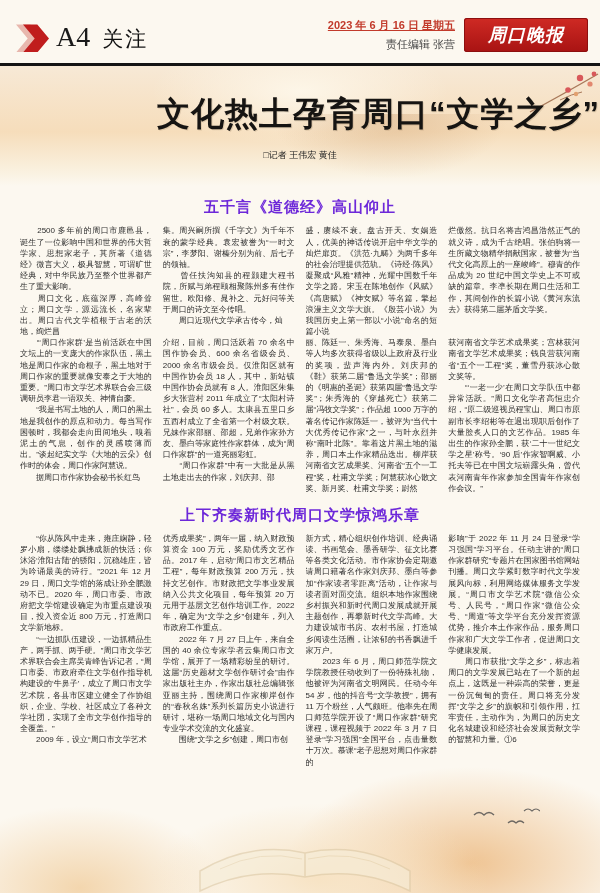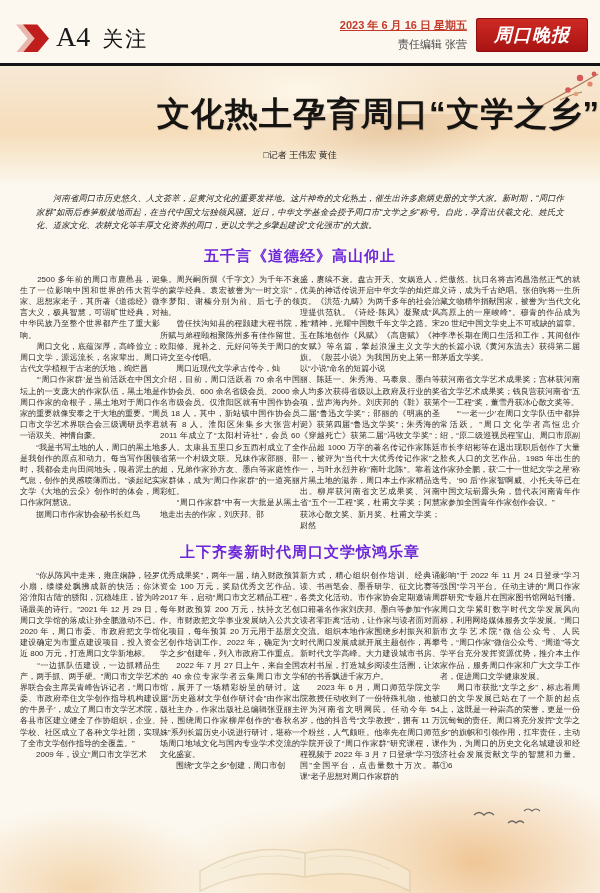--- a/index.html
+++ b/index.html
@@ -12,41 +12,41 @@
             clip-path:polygon(0 0,55% 0,100% 50%,55% 100%,0 100%,45% 50%);}
   .chev .c2{position:absolute;left:7px;top:1px;width:26px;height:28px;background:#c01d1d;
             clip-path:polygon(0 0,55% 0,100% 50%,55% 100%,0 100%,45% 50%);}
   .pageno{font-family:"Liberation Serif",serif;font-size:28px;color:#1a1a1a;margin-left:4px;}
   .secname{font-size:21px;font-weight:normal;color:#111;margin-left:12px;letter-spacing:2px;}
   .hright{margin-left:auto;display:flex;align-items:center;gap:9px;}
   .meta{text-align:right;line-height:1.7;}
   .meta .date{font-size:11px;color:#c23a2b;font-weight:bold;text-decoration:underline;}
   .meta .editor{font-size:11px;color:#444;}
   .masthead{background:linear-gradient(180deg,#cf2a24,#a81313);color:#fff;border-radius:3px;
-            padding:5px 18px;font-size:18px;font-weight:bold;font-style:italic;
+            padding:5px 24px;font-size:18px;font-weight:bold;font-style:italic;
             font-family:"Liberation Serif",serif;letter-spacing:1px;box-shadow:0 0 0 1px #8d0f0f inset;}
   .rule{height:3px;background:#141414;margin-top:6px;}
   
   .banner{position:relative;height:120px;overflow:hidden;
           background:linear-gradient(180deg,#f7e9d6 0%,#f6ddbb 55%,#faf2e2 90%,#fcf8f0 100%);}
   .banner .glow{position:absolute;left:150px;top:-30px;width:300px;height:110px;border-radius:50%;
           background:radial-gradient(ellipse at center,#fdf6e8 0%,rgba(253,246,232,0) 70%);}
   .banner .mount{position:absolute;left:260px;top:48px;width:260px;height:70px;
           background:radial-gradient(ellipse at 50% 0%,rgba(200,150,100,.35),rgba(200,150,100,0) 65%);}
   .blossom{position:absolute;right:0;top:0;width:90px;height:56px;}
   .headline{position:relative;z-index:2;text-align:right;font-size:33px;font-weight:900;
             color:#161412;letter-spacing:1px;padding-top:26px;
             text-shadow:1px 1px 0 rgba(90,60,30,.15);}
   .byline{position:relative;z-index:2;text-align:center;font-size:9px;color:#222;margin-top:12px;font-weight:normal;}
   
   .intro{font-style:italic;font-size:8.4px;line-height:1.6;color:#1c1c1c;text-align:justify;
          padding:6px 36px 2px 36px;white-space:pre-line;}
   
   .stitle{text-align:center;font-size:15px;font-weight:bold;color:#6d28d9;letter-spacing:1px;margin:12px 0 8px 0;}
-  .cols{display:flex;padding:0 20px;position:relative;z-index:2;}
+  .cols{display:flex;gap:11px;padding:0 20px;position:relative;z-index:2;}
   .col{flex:1 1 0;font-size:8px;line-height:1.4;text-align:justify;color:#2d2d2d;
        white-space:pre-line;overflow:hidden;}
   .s1 .col{max-height:122px;}
   .s2 .col{max-height:182px;}
   .s3 .col{max-height:252px;}
   
   .cloud{position:absolute;border-radius:50%;pointer-events:none;z-index:0;}
   .cloud.a{right:-60px;bottom:-70px;width:380px;height:200px;
            background:radial-gradient(ellipse at center,#efc493 0%,rgba(239,196,147,0) 68%);}
   .cloud.b{left:-70px;bottom:-80px;width:300px;height:170px;
@@ -87,21 +87,20 @@
       <circle cx="70" cy="12" r="3.2" fill="#d8585a"></circle>
         <circle cx="80" cy="18" r="2.6" fill="#e2876f"></circle>
       <circle cx="58" cy="24" r="2.8" fill="#d8585a"></circle>
         <circle cx="66" cy="28" r="2.2" fill="#e2a06f"></circle>
       <circle cx="84" cy="8" r="2.4" fill="#d8585a"></circle>
     </svg>
     <div class="headline">文化热土孕育周口“文学之乡”</div>
     <div class="byline">□记者 王伟宏 黄佳</div>
   </div>
 
-  <div class="intro">　　河南省周口市历史悠久、人文荟萃，是黄河文化的重要发祥地。这片神奇的文化热土，催生出许多彪炳史册的文学大家。新时期，“周口作家群”如雨后春笋般拔地而起，在当代中国文坛独领风骚。近日，中华文学基金会授予周口市“文学之乡”称号。自此，孕育出伏羲文化、姓氏文化、道家文化、农耕文化等丰厚文化资养的周口，更以文学之乡擎起建设“文化强市”的大旗。</div>
 
   <div>
     <div class="stitle">五千言《道德经》高山仰止</div>
     <div class="cols s1">
       <div class="col">　　2500 多年前的周口市鹿邑县，诞生了一位影响中国和世界的伟大哲学家、思想家老子，其所著《道德经》微言大义，极具智慧，可谓旷世经典，对中华民族乃至整个世界都产生了重大影响。
 　　周口文化，底蕴深厚，高峰耸立；周口文学，源远流长，名家辈出。周口古代文学植根于古老的沃地，绚烂昌</div>
       <div class="col">集。周兴嗣所撰《千字文》为千年不衰的蒙学经典。袁宏被誉为“一时文宗”，李梦阳、谢榛分别为前、后七子的领袖。
 　　曾任扶沟知县的程颢建大程书院，所赋与弟程颐相聚陈州多有佳作留世。欧阳修、晁补之、元好问等关于周口的诗文至今传唱。
 　　周口近现代文学承古传今，灿</div>
       <div class="col">盛，赓续不衰。盘古开天、女娲造人，优美的神话传说开启中华文学的灿烂扉页。《洪范·九畴》为两千多年的社会治理提供范轨。《诗经·陈风》凝聚成“风雅”精神，光耀中国数千年文学之路。宋玉在陈地创作《风赋》《高唐赋》《神女赋》等名篇，擎起浪漫主义文学大旗。《殷芸小说》为我国历史上第一部以“小说”命名的短篇小说</div>

